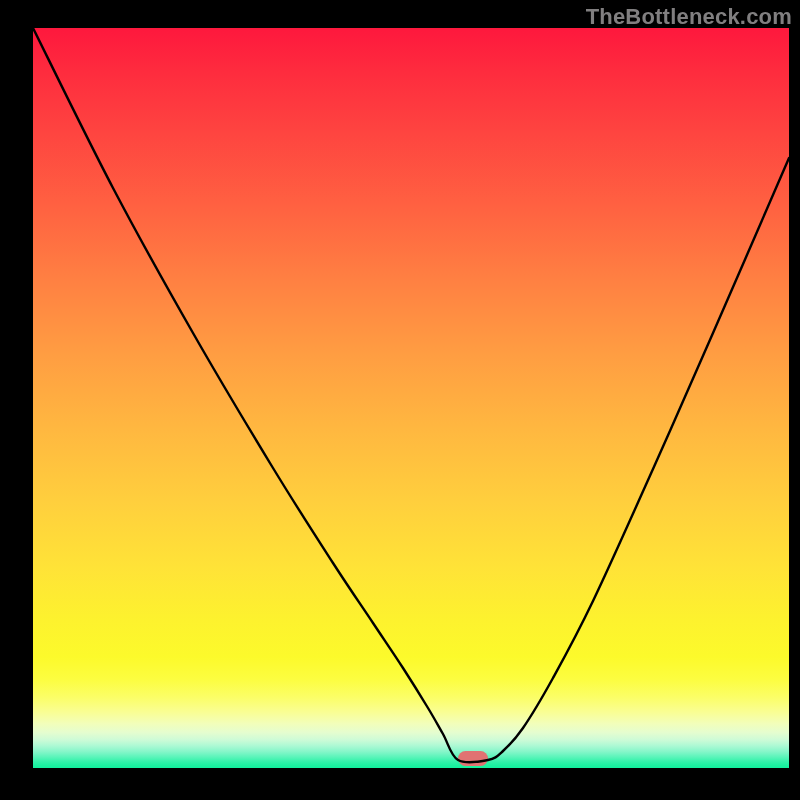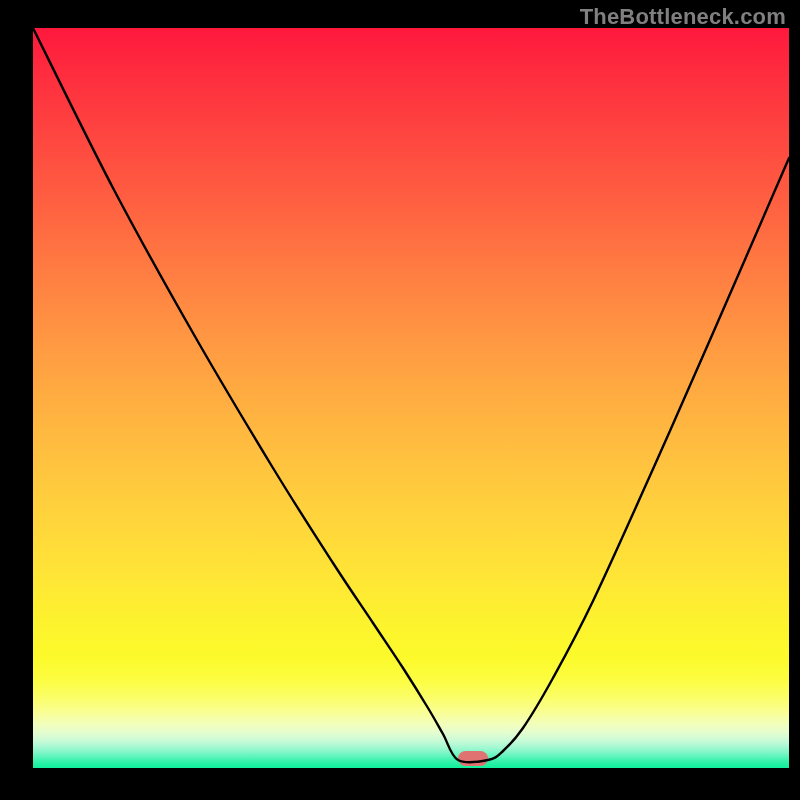--- a/index.html
+++ b/index.html
@@ -12,21 +12,21 @@
   }
   .frame {
     position: relative;
     width: 800px;
     height: 800px;
     background: #000;
   }
   .watermark {
     position: absolute;
     top: 4px;
-    right: 14px;
+    right: 8px;
     font-family: Arial, Helvetica, sans-serif;
     font-size: 22px;
     font-weight: bold;
     color: #817f80;
     letter-spacing: 0.2px;
   }
   .plot-area {
     position: absolute;
     left: 33px;
     top: 28px;

